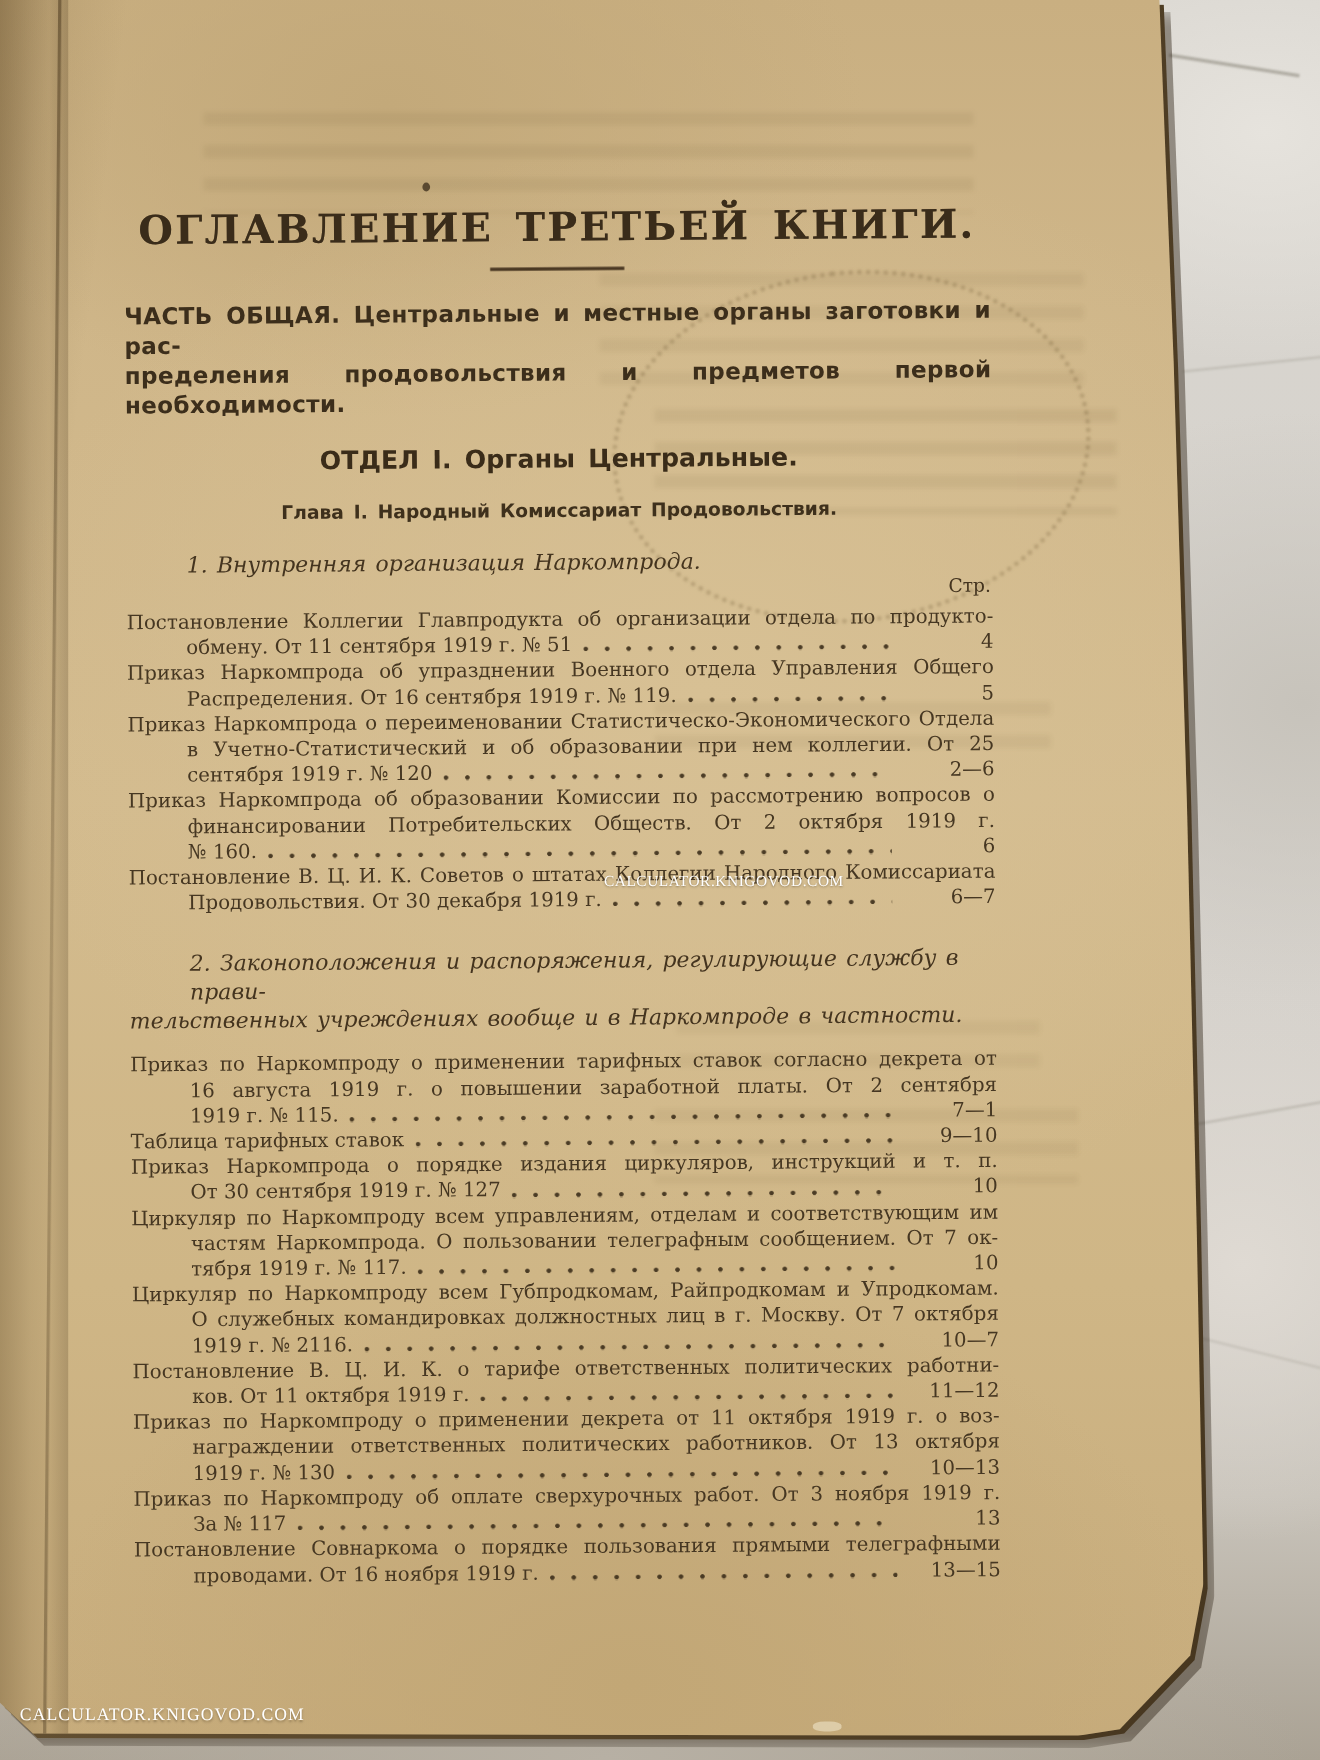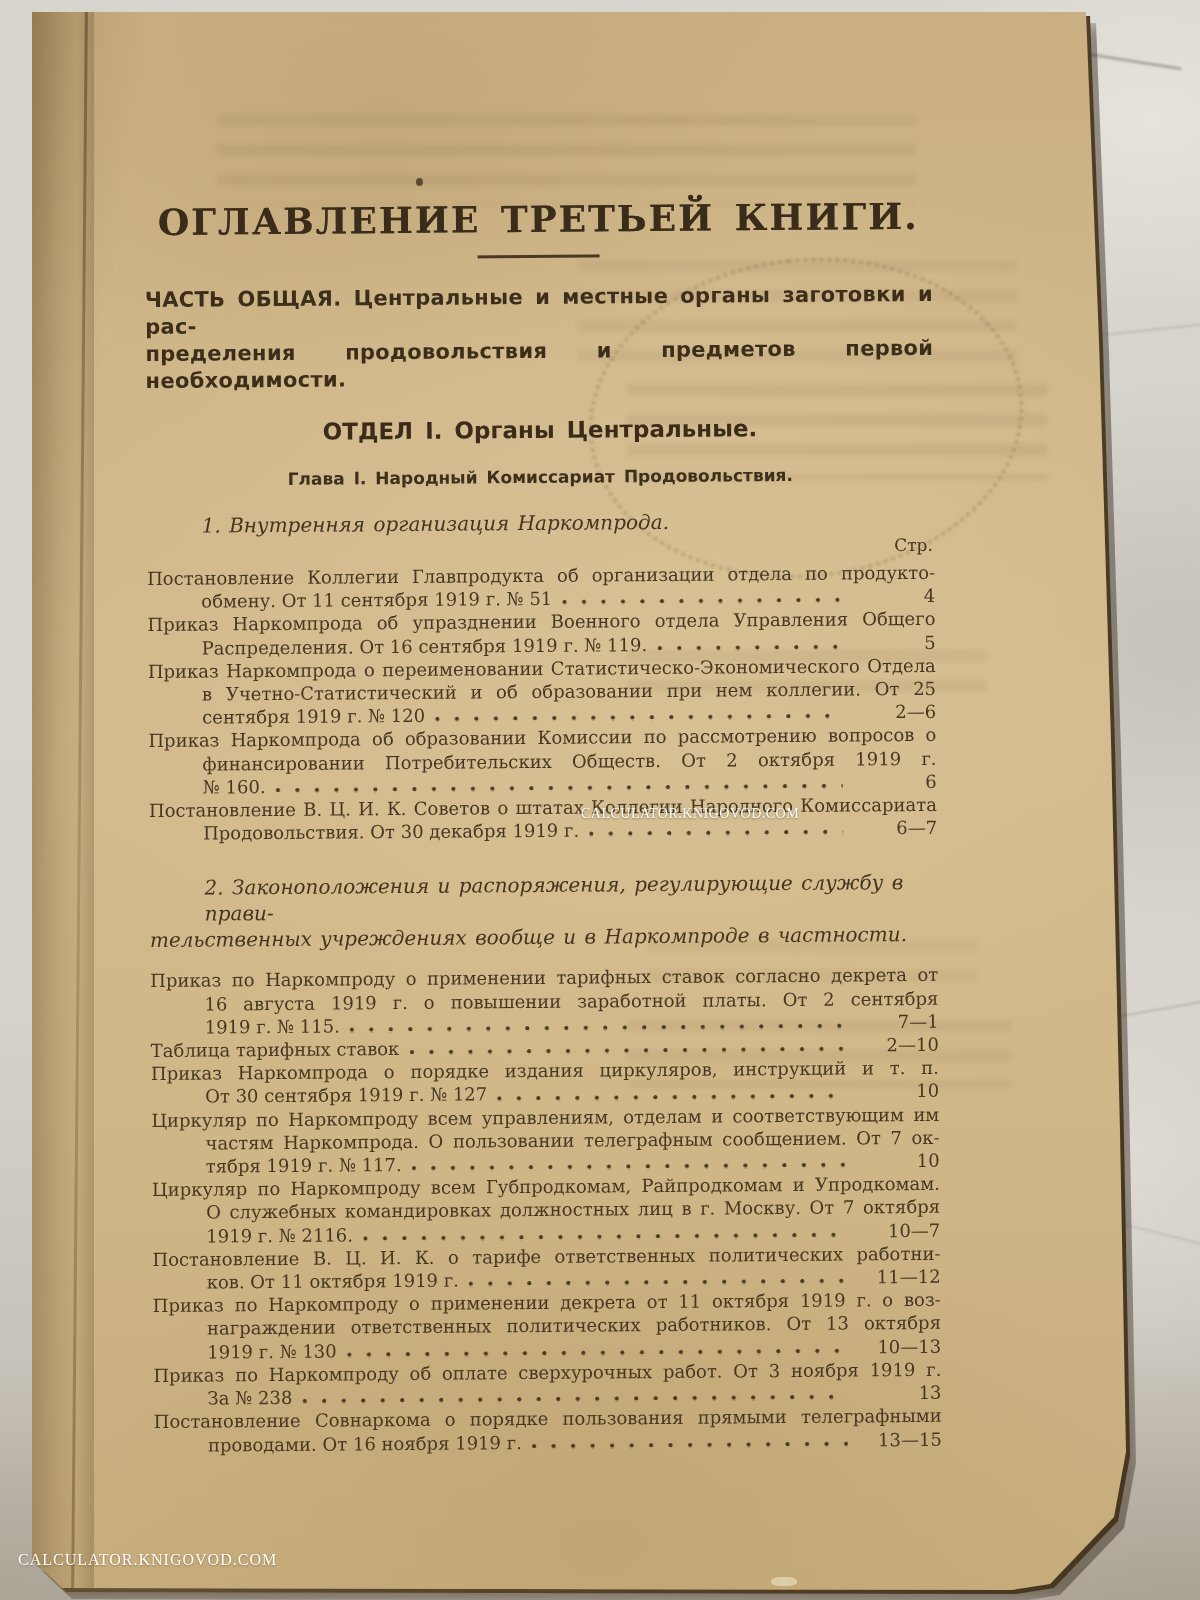--- a/index.html
+++ b/index.html
@@ -21,25 +21,24 @@
       linear-gradient(180deg, #d8d5cf 0%, #d6d2cc 62%, #c8c3ba 85%, #aaa294 100%);
   }
   .vein{position:absolute;background:rgba(130,125,113,.55);filter:blur(1.2px);}
   .vein.v1{left:1062px;top:58px;width:120px;height:3px;transform:rotate(9deg);}
   .vein.v2{left:1075px;top:330px;width:130px;height:2px;transform:rotate(-6deg);opacity:.5;}
   .vein.v3{left:1070px;top:1010px;width:160px;height:2px;transform:rotate(-10deg);opacity:.6;}
   .vein.v4{left:1090px;top:1230px;width:120px;height:2px;transform:rotate(14deg);opacity:.4;}
 
   
   .sheet{
-    position:absolute;left:0;top:12px;width:1100px;height:1578px;
+    position:absolute;left:0;top:0;width:1100px;height:1578px;
     clip-path:polygon(0 0, 1054px 0, 1067px 330px, 1079px 730px, 1088px 1120px,
                       1094px 1440px, 1082px 1505px, 1018px 1572px, 980px 1578px,
                       30px 1576px, 0 1548px);
-    margin-left:32px;
   }
   .sheet.shadow{transform:translate(10px,11px);background:rgba(48,38,24,.45);filter:blur(8px);}
   .sheet.rim{transform:translate(4px,4px);background:linear-gradient(100deg,#6a5636,#46361f);}
   .sheet.paper{
     background:
       linear-gradient(97deg, rgba(125,100,62,.38) 0%, rgba(125,100,62,.14) 4%, rgba(125,100,62,0) 9%),
       radial-gradient(900px 700px at 58% 40%, #d7c094 0%, rgba(215,192,148,0) 72%),
       radial-gradient(700px 460px at 32% 6%, #c3a97a 0%, rgba(195,169,122,0) 62%),
       radial-gradient(820px 560px at 52% 97%, #c2a776 0%, rgba(194,167,118,0) 66%),
       linear-gradient(180deg, #c9af81 0%, #cfb689 18%, #d3bb8e 46%, #cfb686 74%, #c7ac7c 100%);
@@ -222,21 +221,21 @@
               <div class="line last">
                 <div class="t" style="display: inline;">1919 г. № 115.</div>
                 <div class="dots"></div>
                 <div class="pg">7—1</div>
               </div>
             </div>
             <div class="entry">
               <div class="line f last">
                 <div class="t" style="display: inline;">Таблица тарифных ставок</div>
                 <div class="dots"></div>
-                <div class="pg">2—10</div>
+                <div class="pg">9—10</div>
               </div>
             </div>
             <div class="entry">
               <div class="line f j">Приказ Наркомпрода о порядке издания циркуляров, инструкций и т. п.</div>
               <div class="line last">
                 <div class="t" style="display: inline;">От 30 сентября 1919 г. № 127</div>
                 <div class="dots"></div>
                 <div class="pg">10</div>
               </div>
             </div>
@@ -271,21 +270,21 @@
               <div class="line j">награждении ответственных политических работников. От 13 октября</div>
               <div class="line last">
                 <div class="t" style="display: inline;">1919 г. № 130</div>
                 <div class="dots"></div>
                 <div class="pg">10—13</div>
               </div>
             </div>
             <div class="entry">
               <div class="line f j">Приказ по Наркомпроду об оплате сверхурочных работ. От 3 ноября 1919 г.</div>
               <div class="line last">
-                <div class="t" style="display: inline;">За № 238</div>
+                <div class="t" style="display: inline;">За № 117</div>
                 <div class="dots"></div>
                 <div class="pg">13</div>
               </div>
             </div>
             <div class="entry">
               <div class="line f j">Постановление Совнаркома о порядке пользования прямыми телеграфными</div>
               <div class="line last">
                 <div class="t" style="display: inline;">проводами. От 16 ноября 1919 г.</div>
                 <div class="dots"></div>
                 <div class="pg">13—15</div>

